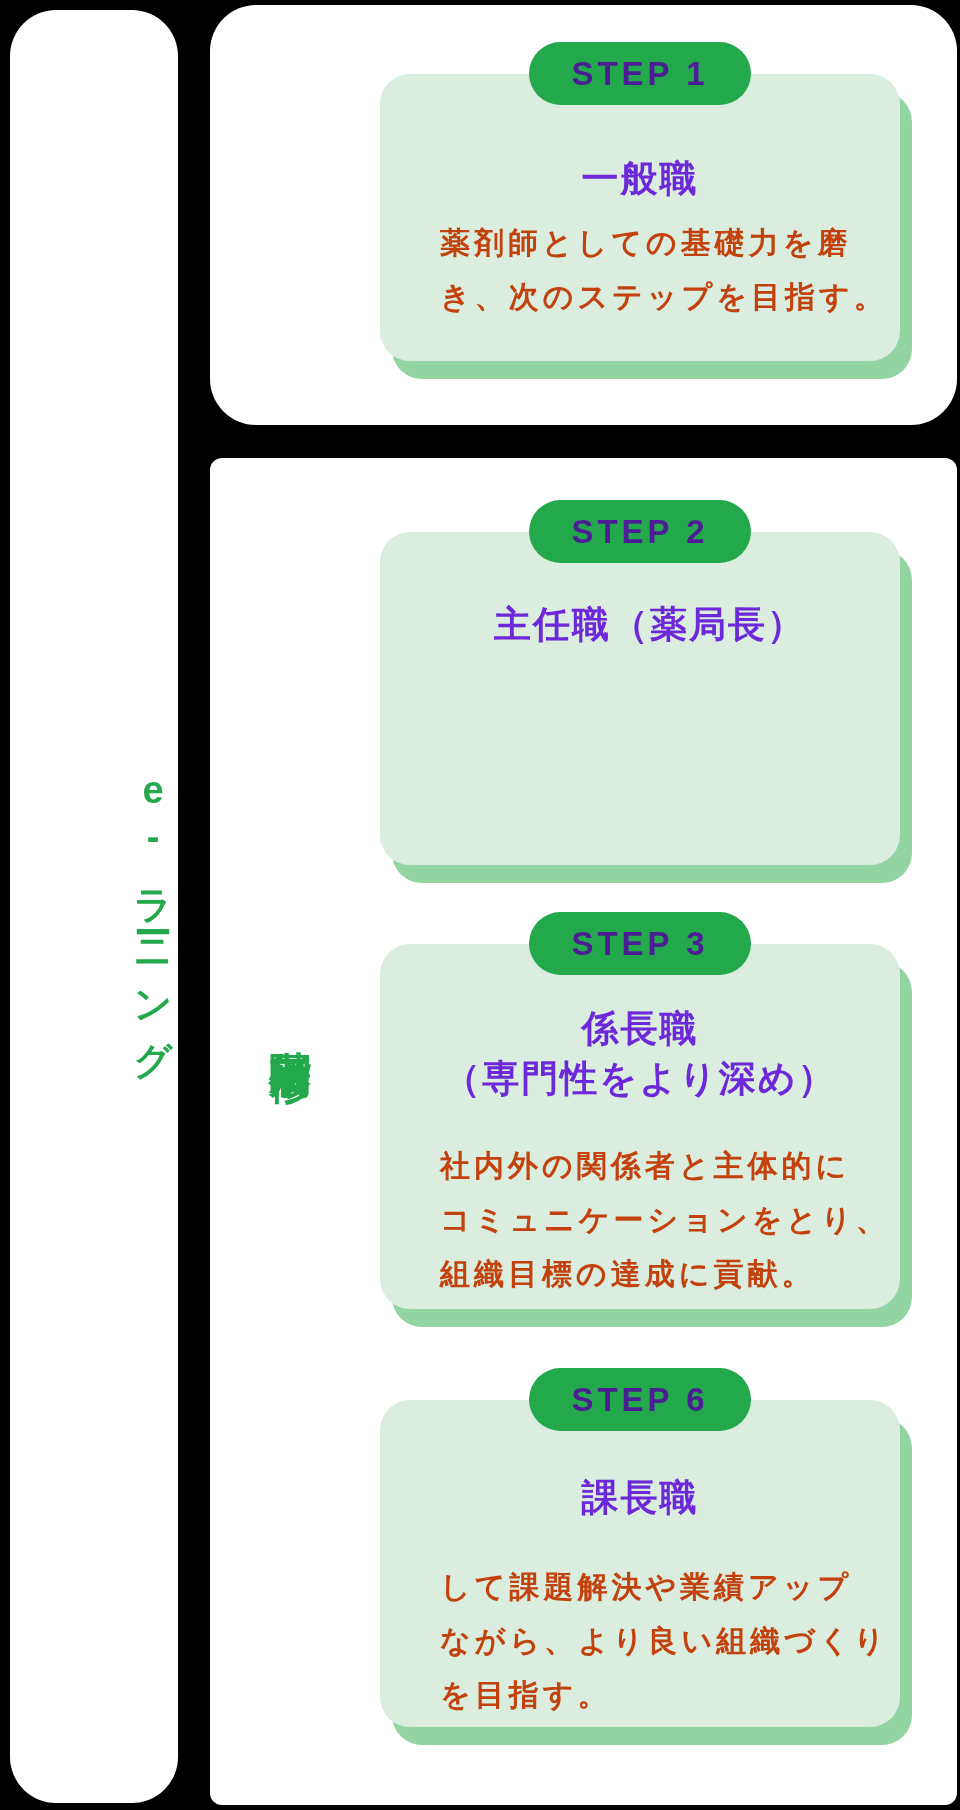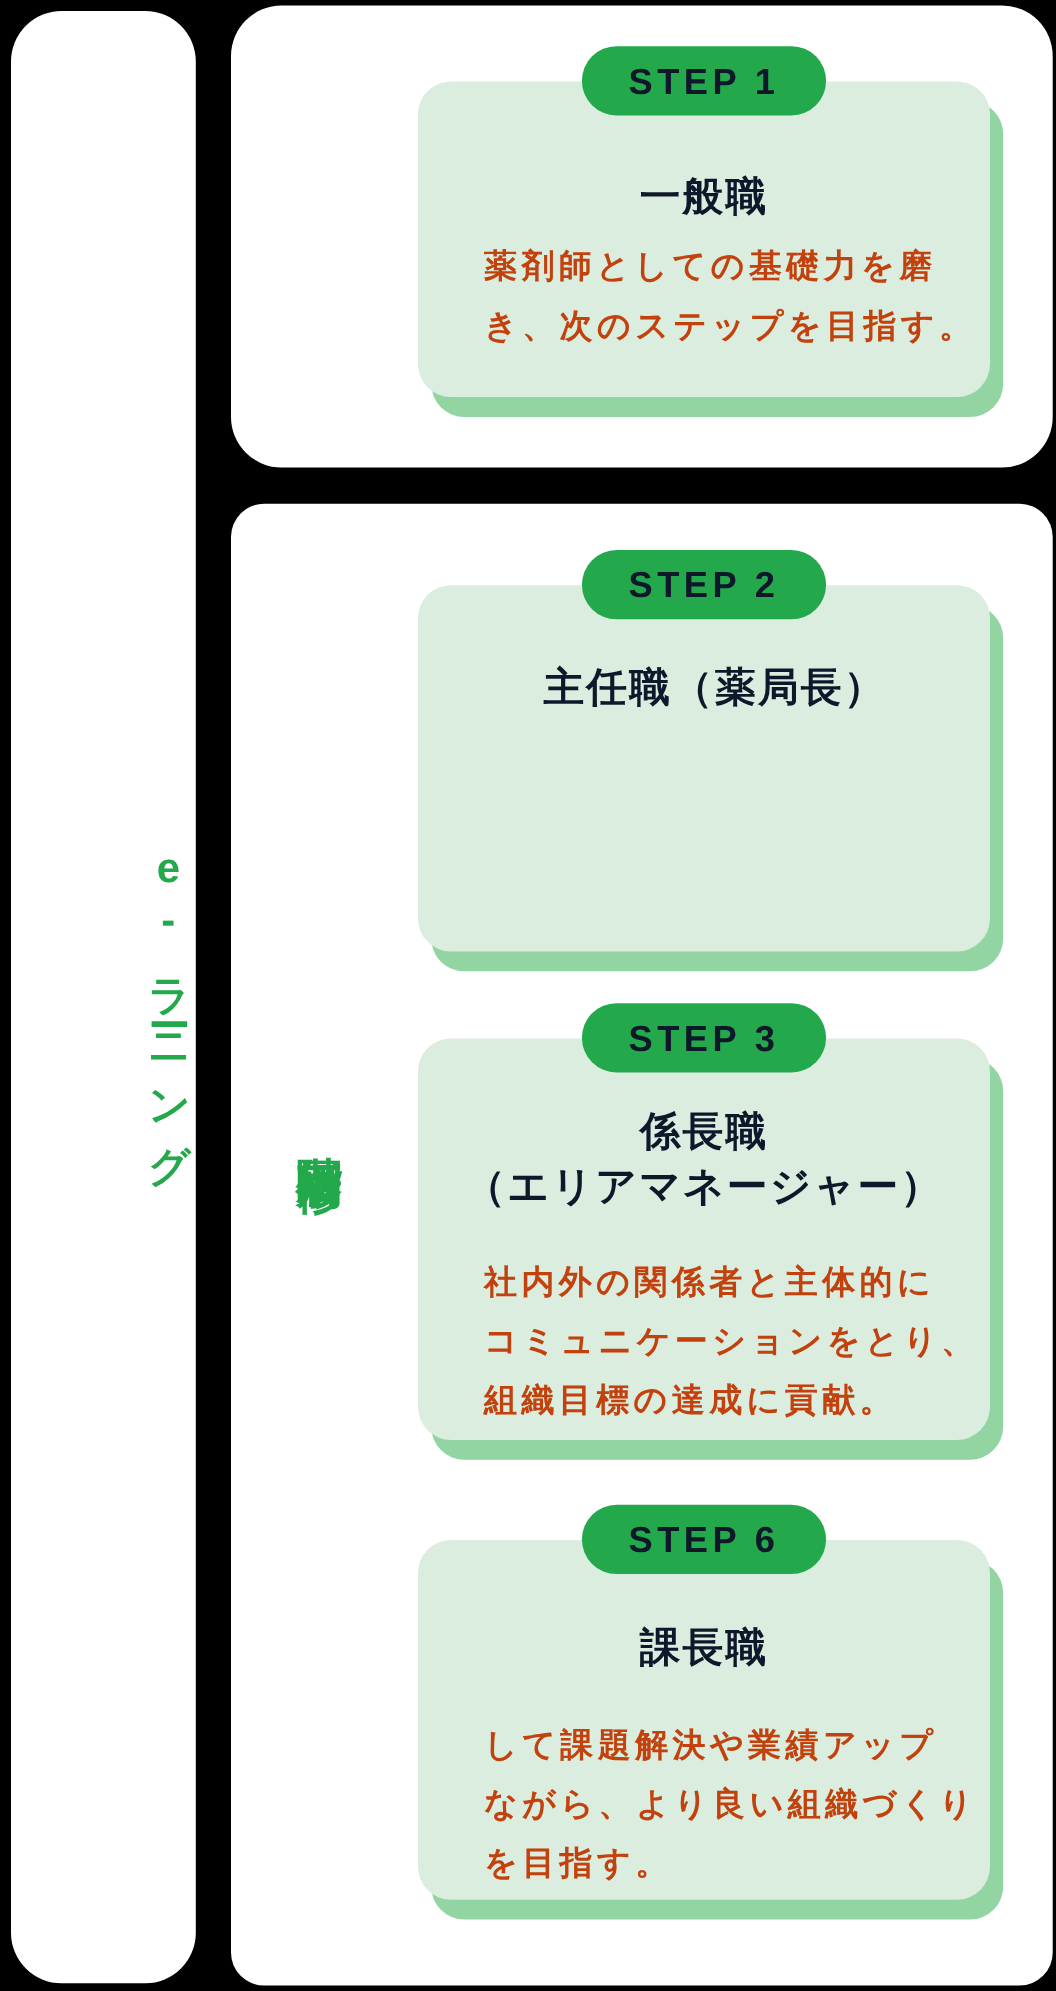--- a/index.html
+++ b/index.html
@@ -11,21 +11,21 @@
   .side-column{
     position:absolute;left:10px;top:10px;width:168px;height:1793px;
     background:#fff;border-radius:46px;
   }
   .panel-1{
     position:absolute;left:210px;top:5px;width:747px;height:420px;
     background:#fff;border-radius:46px;
   }
   .panel-2{
     position:absolute;left:210px;top:458px;width:747px;height:1347px;
-    background:#fff;border-radius:30px;
+    background:#fff;border-radius:12px;
   }
   
   .v-label{
     writing-mode:vertical-rl;-webkit-writing-mode:vertical-rl;
     color:#23A94C;font-weight:bold;
   }
   .elearning-label{
     position:absolute;left:0;top:745px;width:100%;height:320px;
     display:flex;justify-content:center;
     font-size:38px;letter-spacing:5px;text-orientation:mixed;
@@ -38,34 +38,34 @@
   
   .step{position:absolute;left:170px;width:520px;}
   .step-1{top:37px;}
   .step-2{top:42px;}
   .step-3{top:454px;}
   .step-4{top:910px;}
   .badge{
     position:relative;z-index:2;margin:0 auto;width:222px;height:63px;
     background:#23A94C;border-radius:32px;
     display:flex;align-items:center;justify-content:center;
-    color:#0f172a;font-size:33px;font-weight:bold;letter-spacing:4px;
+    color:#4c1d95;font-size:33px;font-weight:bold;letter-spacing:4px;
   }
   .card{
     position:relative;z-index:1;margin-top:-31px;
     background:#DAEDDE;border-radius:30px;
     box-shadow:12px 18px 0 0 #92D5A3;
     box-sizing:border-box;
   }
   .card-1{height:287px;padding-top:80px;}
   .card-2{height:333px;padding-top:68px;padding-left:20px;}
   .card-3{height:365px;padding-top:60px;}
   .card-4{height:327px;padding-top:73px;}
   .card-title{
-    text-align:center;color:#0f172a;font-size:37px;font-weight:bold;
+    text-align:center;color:#6d28d9;font-size:37px;font-weight:bold;
     letter-spacing:2px;line-height:50px;white-space:pre;
   }
   .card-body{
     margin-left:60px;color:#c2410c;font-size:30px;font-weight:bold;
     letter-spacing:4px;line-height:54px;white-space:pre;
   }
   .card-1 .card-body{margin-top:12px;}
   .card-2 .card-body{margin-top:30px;}
   .card-3 .card-body{margin-top:35px;}
   .card-4 .card-body{margin-top:37px;}
@@ -99,21 +99,21 @@
       <div class="badge">STEP 2</div>
       <div class="card card-2">
         <div class="card-title">主任職（薬局長）</div>
       </div>
     </div>
 
     <div class="step step-3">
       <div class="badge">STEP 3</div>
       <div class="card card-3">
         <div class="card-title">係長職
-（エリアマネージャー）</div>
+（専門性をより深め）</div>
         <div class="card-body">社内外の関係者と主体的に
 コミュニケーションをとり、
 組織目標の達成に貢献。</div>
       </div>
     </div>
 
     <div class="step step-4">
       <div class="badge">STEP 6</div>
       <div class="card card-4">
         <div class="card-title">課長職</div>

